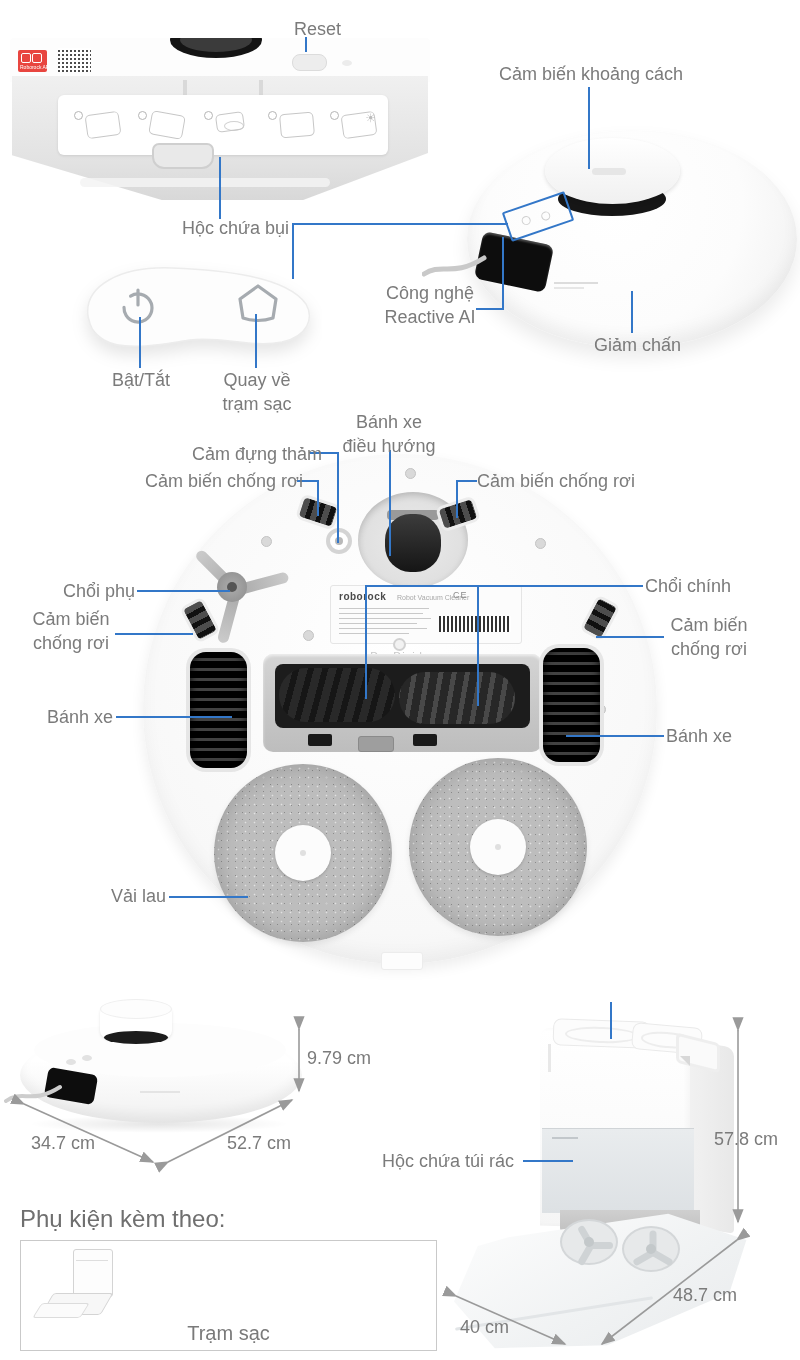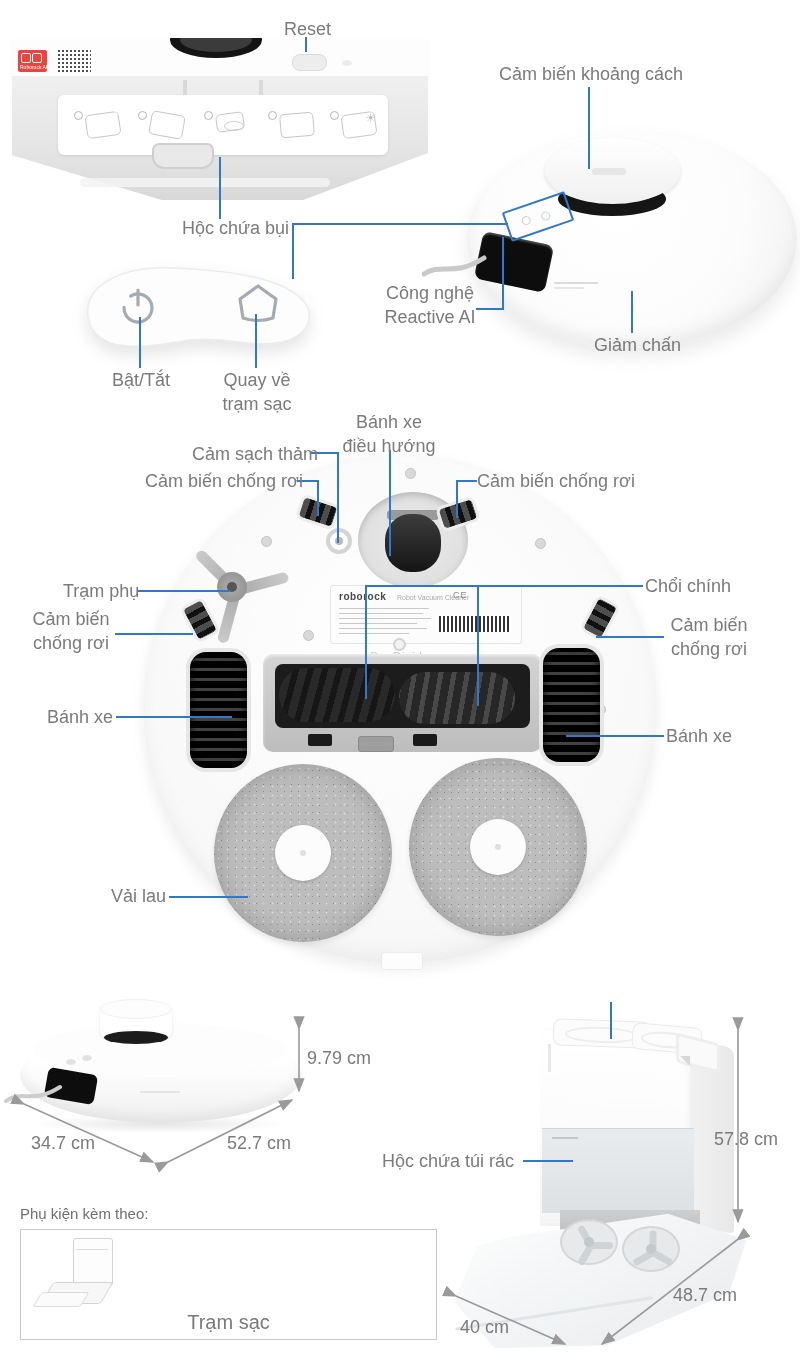--- a/index.html
+++ b/index.html
@@ -144,21 +144,21 @@
     background:linear-gradient(180deg,#cfcfcf,#bdbdbd);}
   .dk-base{position:absolute;left:0;top:196px;width:340px;height:146px;
     clip-path:polygon(26% 20%,73% 4%,96% 22%,91% 58%,55% 94%,22% 96%,10% 64%,17% 26%);
     background:linear-gradient(150deg,#ffffff,#f0f2f3 60%,#e8eaec);}
   .dk-tray{position:absolute;width:58px;height:46px;border-radius:50%;background:#e7e9ea;border:2px solid #d4d7d9;box-sizing:border-box;}
   .dk-spoke{position:absolute;left:50%;top:50%;width:24px;height:7px;border-radius:4px;background:#cfd3d5;transform-origin:2px 50%;}
   .dk-hub{position:absolute;left:50%;top:50%;width:10px;height:10px;margin:-5px 0 0 -5px;border-radius:50%;background:#c3c8ca;}
   .dk-lip{position:absolute;left:34px;top:300px;width:200px;height:3px;background:#e2e5e7;border-radius:2px;transform:rotate(-9deg);}
   
   .acc{left:20px;top:1205px;width:418px;}
-  .acc-h{font-size:15px;color:#6f6f6f;}
+  .acc-h{font-size:24px;color:#6f6f6f;}
   .acc-table{display:flex;margin-top:7px;width:417px;height:111px;border:1px solid #c9c9c9;box-sizing:border-box;}
   .acc-cell{flex:1;position:relative;}
   .acc-cell + .acc-cell{border-left:1px solid #c9c9c9;}
   .acc-lbl{position:absolute;left:0;bottom:5px;width:100%;text-align:center;font-size:20px;color:#7a7a7a;}
   .ad-tower{position:absolute;left:52px;top:8px;width:38px;height:46px;background:#fdfdfd;border:1.5px solid #d4d4d4;border-radius:3px;}
   .ad-lid{position:absolute;left:55px;top:14px;width:32px;height:5px;border-bottom:1.5px solid #dedede;}
   .ad-base{position:absolute;left:26px;top:52px;width:58px;height:20px;background:#f7f7f7;border:1.5px solid #d4d4d4;
     border-radius:3px;transform:skewX(-30deg);}
   .ad-flap{position:absolute;left:16px;top:62px;width:46px;height:13px;background:#fbfbfb;border:1.5px solid #dcdcdc;
     border-radius:3px;transform:skewX(-32deg);}
@@ -390,35 +390,35 @@
   <div class="bl h" style="left:116px;top:716px;width:116px"></div>
   <div class="bl h" style="left:365px;top:585px;width:278px"></div>
   <div class="bl v" style="left:365px;top:585px;height:114px"></div>
   <div class="bl v" style="left:477px;top:585px;height:121px"></div>
   <div class="bl h" style="left:596px;top:636px;width:68px"></div>
   <div class="bl h" style="left:566px;top:735px;width:98px"></div>
   <div class="bl h" style="left:169px;top:896px;width:79px"></div>
   <div class="bl v" style="left:610px;top:1002px;height:37px"></div>
   <div class="bl h" style="left:523px;top:1160px;width:50px"></div>
 
-  <div class="lbl" style="left:284px;top:18px">Reset</div>
+  <div class="lbl" style="left:294px;top:18px">Reset</div>
   <div class="lbl" style="left:182px;top:217px">Hộc chứa bụi</div>
   <div class="lbl ctr" style="left:381px;top:282px;width:98px">Công nghệ
 Reactive AI</div>
   <div class="lbl" style="left:499px;top:63px">Cảm biến khoảng cách</div>
   <div class="lbl" style="left:594px;top:334px">Giảm chấn</div>
   <div class="lbl" style="left:112px;top:369px">Bật/Tắt</div>
   <div class="lbl ctr" style="left:216px;top:369px;width:82px">Quay về
 trạm sạc</div>
   <div class="lbl ctr" style="left:336px;top:411px;width:106px">Bánh xe
 điều hướng</div>
-  <div class="lbl" style="left:192px;top:443px">Cảm sạch thảm</div>
+  <div class="lbl" style="left:192px;top:443px">Cảm đựng thảm</div>
   <div class="lbl" style="left:145px;top:470px">Cảm biến chống rơi</div>
   <div class="lbl" style="left:477px;top:470px">Cảm biến chống rơi</div>
-  <div class="lbl" style="left:63px;top:580px">Trạm phụ</div>
+  <div class="lbl" style="left:63px;top:580px">Chổi phụ</div>
   <div class="lbl ctr" style="left:27px;top:608px;width:88px">Cảm biến
 chống rơi</div>
   <div class="lbl" style="left:645px;top:575px">Chổi chính</div>
   <div class="lbl ctr" style="left:665px;top:614px;width:88px">Cảm biến
 chống rơi</div>
   <div class="lbl" style="left:47px;top:706px">Bánh xe</div>
   <div class="lbl" style="left:666px;top:725px">Bánh xe</div>
   <div class="lbl" style="left:111px;top:885px">Vải lau</div>
   <div class="lbl" style="left:382px;top:1150px">Hộc chứa túi rác</div>
 

